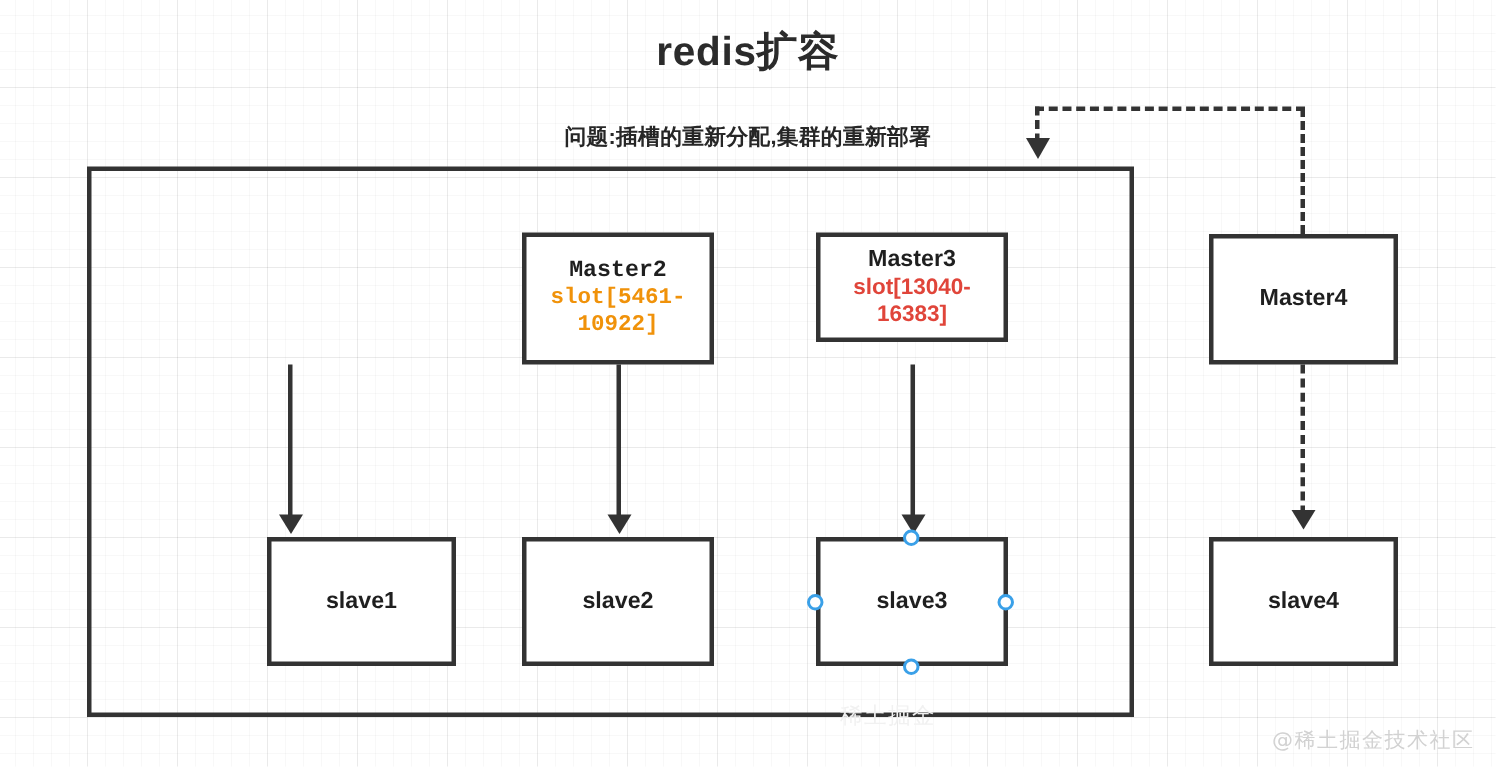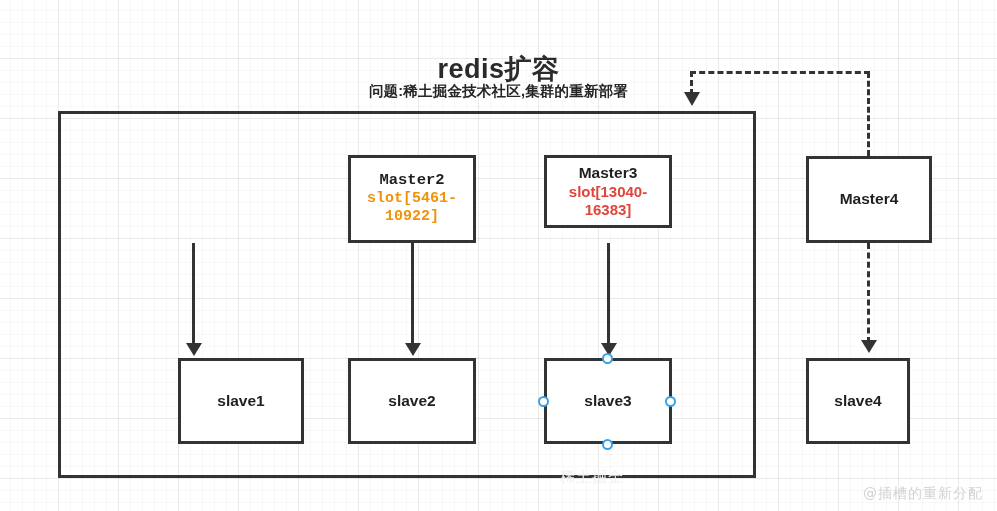--- a/index.html
+++ b/index.html
@@ -23,21 +23,20 @@
   }
 
   .title{
     position:absolute;
     left:0;right:0;top:16px;
     text-align:center;
     font-size:27px;
     font-weight:bold;
     color:#2b2b2b;
     letter-spacing:0.5px;
-    margin-top:35px;
   }
   .subtitle{
     position:absolute;
     left:0;right:0;top:82px;
     text-align:center;
     font-size:14.5px;
     font-weight:bold;
     color:#262626;
     letter-spacing:0.2px;
   }
@@ -77,21 +76,21 @@
 
   
   #master1{left:130px;top:155px;width:126px;height:88px;}
   #master2{left:348px;top:155px;width:128px;height:88px;font-family:Liberation Mono, monospace;}
   #master3{left:544px;top:155px;width:128px;height:73px;}
   #master4{left:806px;top:156px;width:126px;height:87px;}
   
   #slave1{left:130px;top:358px;width:126px;height:86px;margin-left:48px;}
   #slave2{left:348px;top:358px;width:128px;height:86px;}
   #slave3{left:544px;top:358px;width:128px;height:86px;}
-  #slave4{left:806px;top:358px;width:104px;height:86px;}
+  #slave4{left:806px;top:358px;width:126px;height:86px;}
 
   
   .conn{position:absolute;}
   .conn .stem{
     position:absolute;
     width:3px;
     background:#333333;
     left:0;top:0;
   }
   .conn .head{
@@ -183,21 +182,21 @@
     letter-spacing:1px;
     white-space:nowrap;
   }
 </style>
 </head>
 <body>
 
 <div id="canvas">
 
   <div class="title">redis扩容</div>
-  <div class="subtitle">问题:稀土掘金技术社区,集群的重新部署</div>
+  <div class="subtitle">问题:插槽的重新分配,集群的重新部署</div>
 
   <div class="cluster-box"></div>
 
 
   <div class="node" id="master2">
     <span class="nm">Master2</span>
     <span class="slot" style="color:#f0920a">slot[5461-10922]</span>
   </div>
 
   <div class="node" id="master3">
@@ -245,15 +244,15 @@
   <div id="dash-across"></div>
   <div id="dash-drop"></div>
   <div id="dash-drop-head"></div>
 
   <div class="handle" id="h-top"></div>
   <div class="handle" id="h-left"></div>
   <div class="handle" id="h-right"></div>
   <div class="handle" id="h-bottom"></div>
 
   <div class="watermark-center">稀土掘金</div>
-  <div class="watermark">@插槽的重新分配</div>
+  <div class="watermark">@稀土掘金技术社区</div>
 
 </div>
 
 </body></html>

